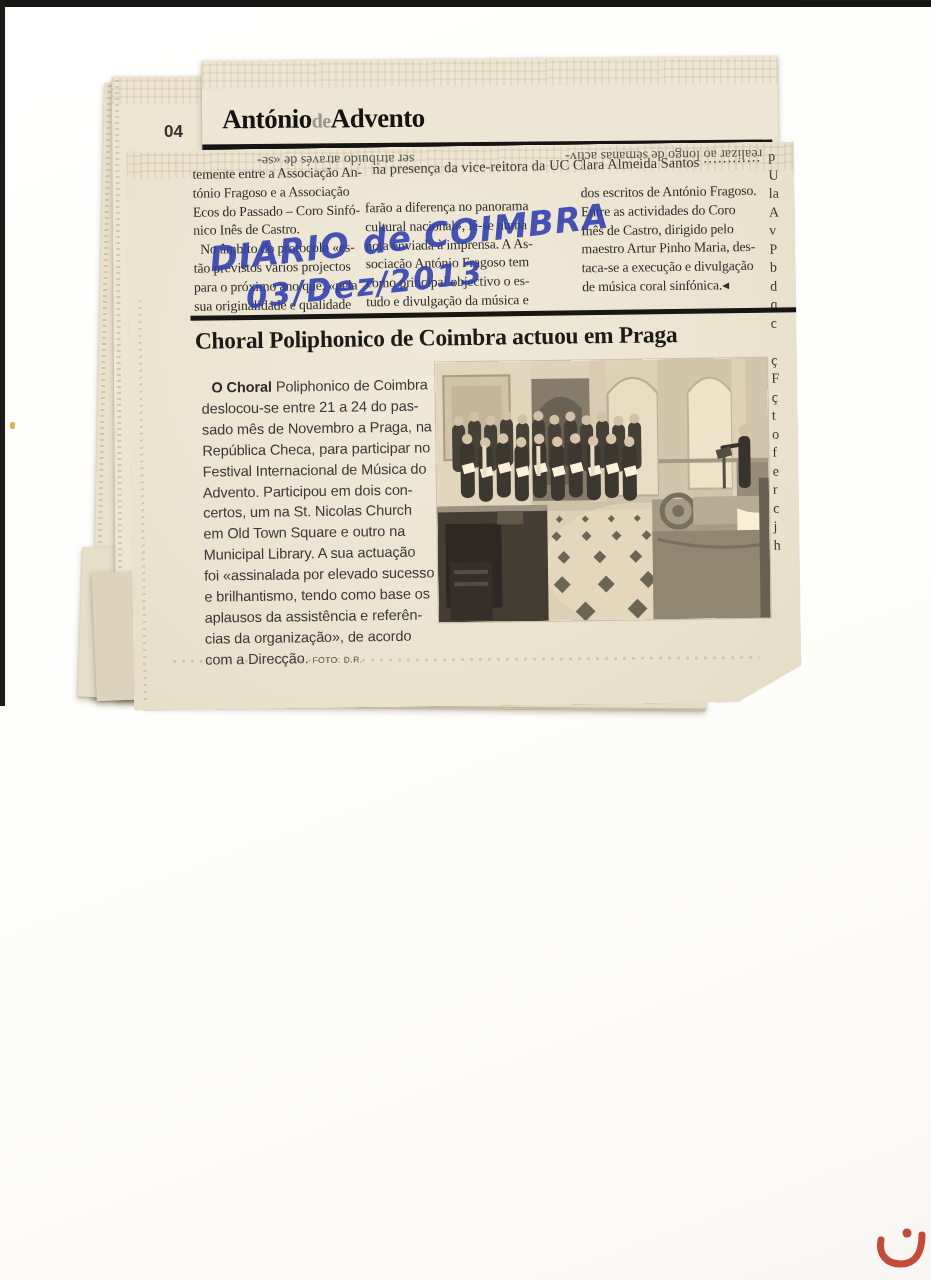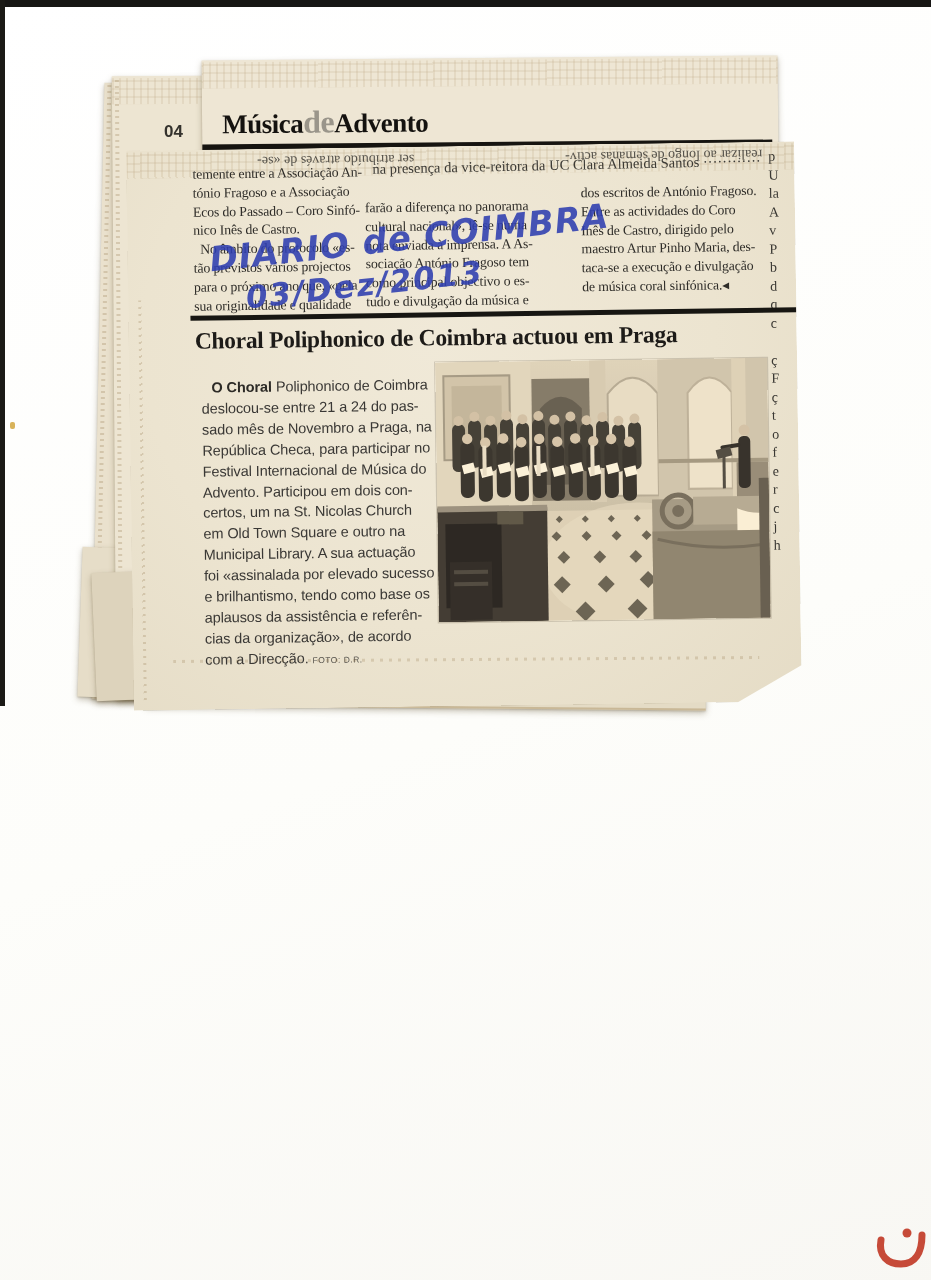--- a/index.html
+++ b/index.html
@@ -26,21 +26,21 @@
   .sliver{left:146px;top:640px;width:560px;height:66px;background:#e4dbc5;border-bottom:2px solid #c9b897;
           transform:rotate(.5deg);z-index:3;}
 
   .page-num{position:absolute;left:164px;top:122px;z-index:3;color:#34322d;
             font-family:"Liberation Sans","DejaVu Sans",sans-serif;font-weight:bold;font-size:17px;}
   .page-num .dash{display:block;width:17px;height:4px;background:#2b2a26;margin:11px 0 0 3px;}
 
   
   .masthead-page{left:202px;top:58px;width:576px;height:104px;background:#eee6d4;transform:rotate(-0.5deg);z-index:4;}
   .masthead{position:absolute;left:20px;top:44px;font-weight:bold;font-size:27px;color:#14120f;letter-spacing:-.5px;}
-  .masthead .de{color:#9a958a;font-size:32px;}
+  .masthead .de{color:#9a958a;font-size:20px;}
   .mh-rule{position:absolute;left:0;top:84px;width:99%;height:7px;background:#161410;}
 
   
   .main-clip{left:130px;top:146px;width:668px;height:560px;background:
        radial-gradient(ellipse at 45% 35%,#f0e9d8 0%,#ece4d0 55%,#e5dcc6 100%);
        transform:rotate(-0.8deg);z-index:6;
        clip-path:polygon(0 0,100% 0,100% calc(100% - 36px),calc(100% - 64px) 100%,0 100%);}
   .main-clip > *{position:absolute;}
 
   .upside{top:1px;height:19px;color:#55524b;font-size:14px;white-space:pre;transform:rotate(180deg);}
@@ -89,21 +89,21 @@
   <div class="paper fold-bl2"></div>
   <div class="paper sliver"></div>
 
   <div class="page-num">
     <span>04</span>
     <span class="dash"></span>
   </div>
 
   <div class="paper masthead-page perf-top">
     <div class="masthead">
-      <span>Música</span><span class="de">de</span><span>Advento</span>
+      <span>António</span><span class="de">de</span><span>Advento</span>
     </div>
     <div class="mh-rule"></div>
   </div>
 
   <div class="paper main-clip perf-top">
 
     <span class="upside up1">ser atribuído através de «se-</span>
     <span class="upside up2">realizar ao longo de semanas activ-</span>
     <span class="caption-line">na presença da vice-reitora da UC Clara Almeida Santos ············</span>
 

